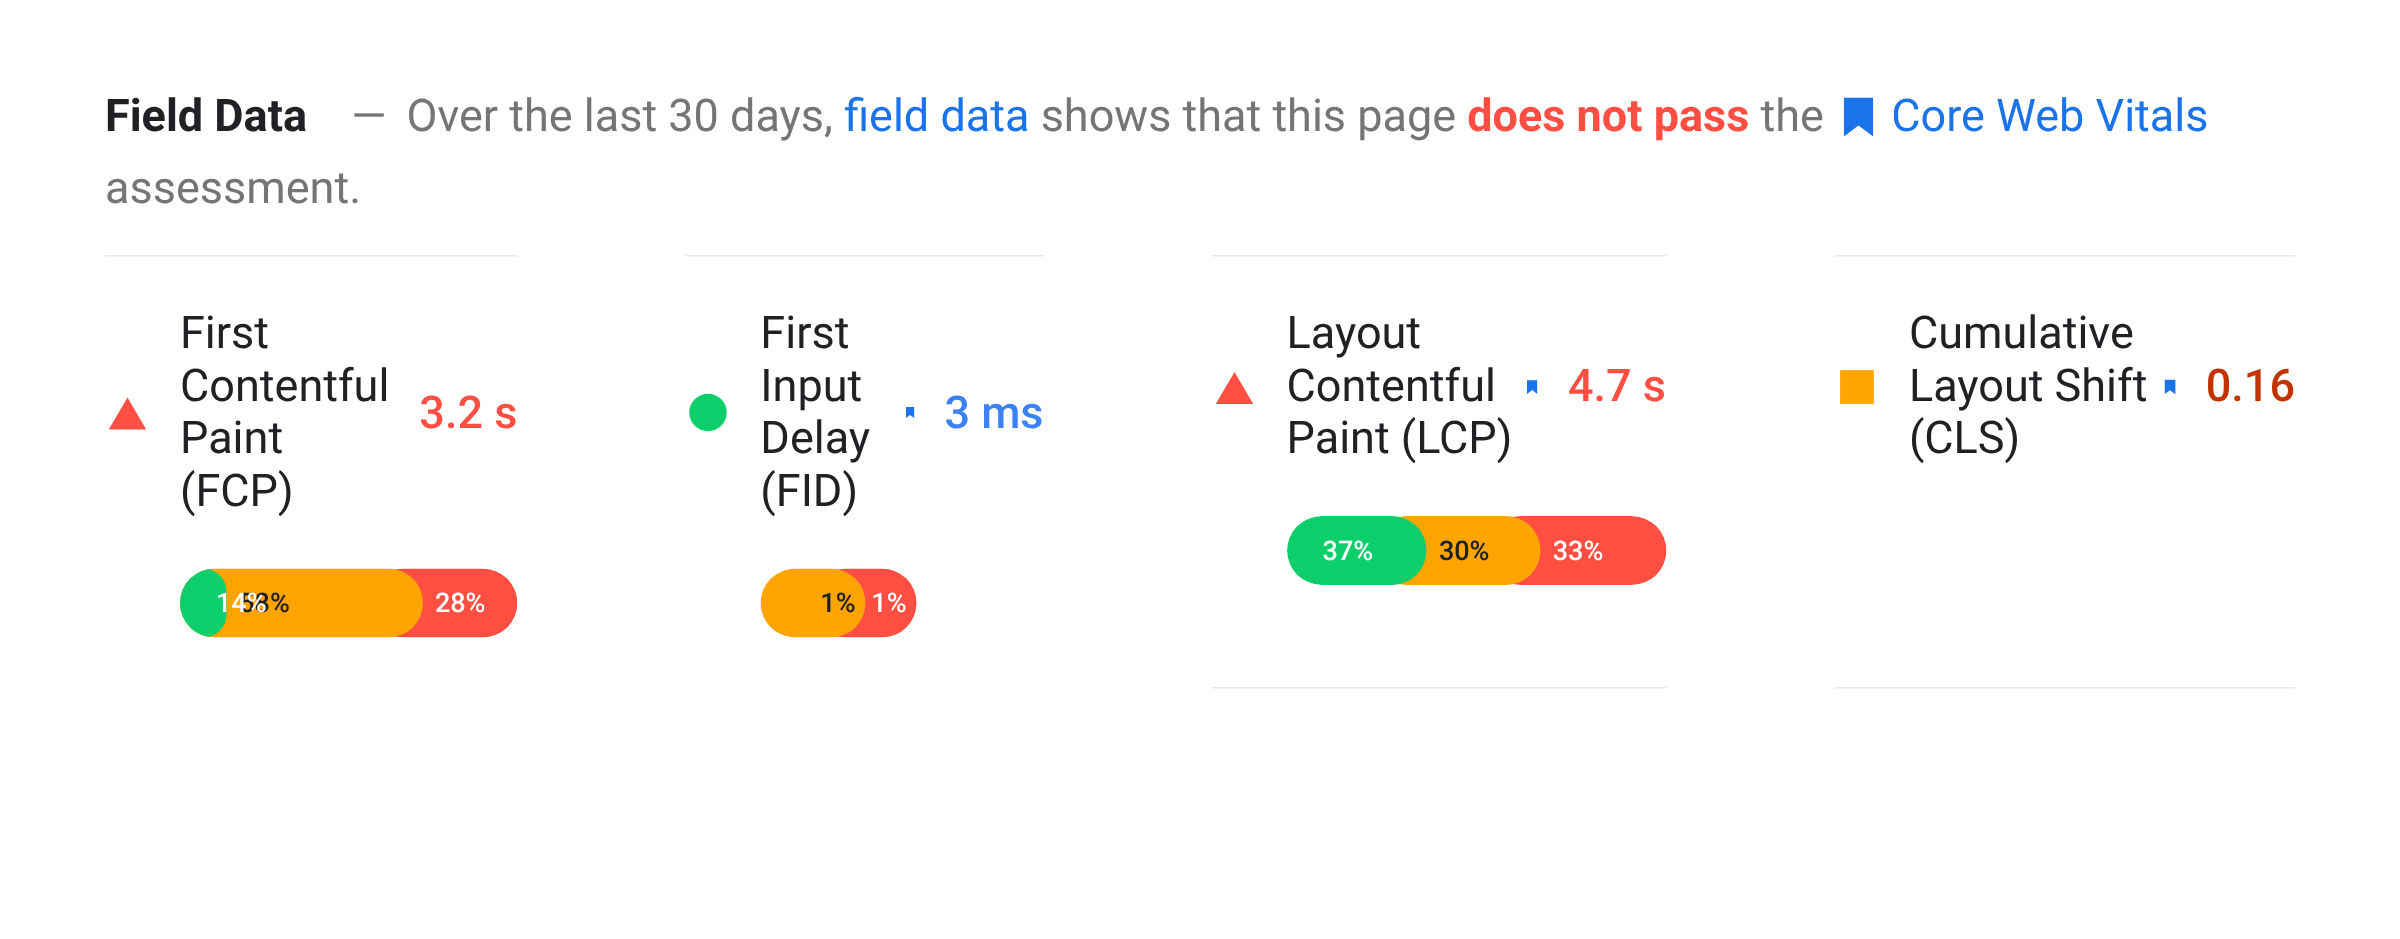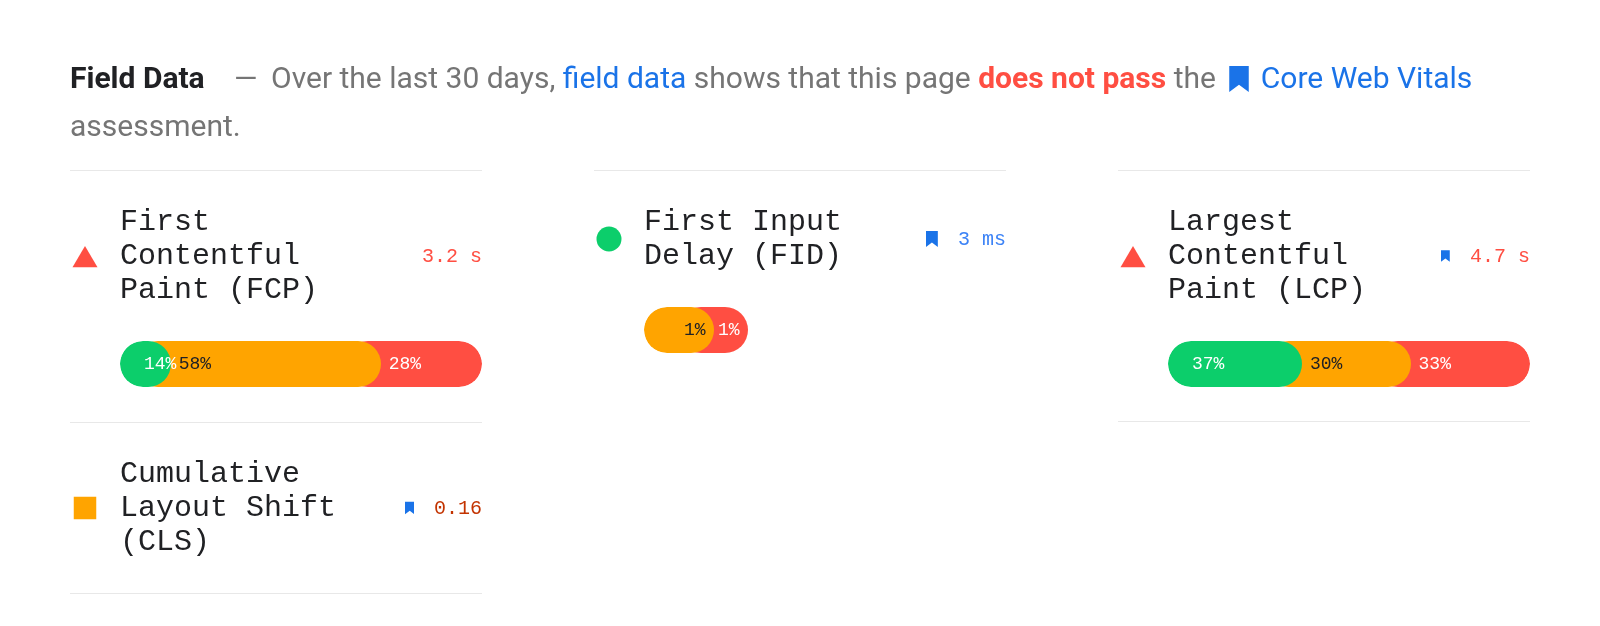--- a/index.html
+++ b/index.html
@@ -42,24 +42,23 @@
   .bookmark-inline {
     display: inline-block;
     width: 20px; height: 26px;
     vertical-align: -4px;
     margin: 0 4px 0 6px;
   }
   .bookmark-inline svg { display: block; width: 100%; height: 100%; }
 
   .grid {
     display: grid;
-    grid-template-columns: 1fr 1fr 1fr;
+    grid-template-columns: 1fr 1fr 1fr 1fr;
     column-gap: 112px;
     margin-top: 20px;
-    font-family: Liberation Mono, monospace;
   }
   .metric {
     border-top: 1px solid var(--divider);
     padding: 34px 0 34px 0;
   }
   .metric:nth-child(3), .metric:nth-child(4) { border-bottom: 1px solid var(--divider); }
 
   .metric-header {
     display: flex;
     align-items: center;
@@ -75,21 +74,21 @@
   .metric-name {
     font-size: 30px;
     color: var(--text-dark);
     flex: 1 1 auto;
     display: flex; align-items: center; gap: 10px;
   }
   .mini-bookmark { width: 18px; height: 24px; display: inline-block; }
   .mini-bookmark svg { display: block; width: 100%; height: 100%; }
 
   .metric-value {
-    font-size: 20px;
+    font-size: 30px;
     font-weight: 500;
     white-space: nowrap;
   }
   .val-red   { color: var(--red); }
   .val-green { color: #3b82f6; }
   .val-amber { color: var(--orange-text); }
 
   .bar {
     margin-top: 34px;
     margin-left: 50px;
@@ -189,21 +188,21 @@
         </div>
       </div>
       <div class="metric">
         <div class="metric-header">
           <span class="status-icon">
             <svg viewBox="0 0 24 24">
               <path d="M12 4 L22 21 H2 Z" fill="#ff4e42"></path>
             </svg>
           </span>
           <span class="metric-name">
-            <span>Largest Contentful Paint (LCP)</span>
+            <span>Layout Contentful Paint (LCP)</span>
             <span class="mini-bookmark">
               <svg viewBox="0 0 24 32">
                 <path d="M0 0h24v32l-12-9-12 9z" fill="#1a73e8"></path>
               </svg>
             </span>
           </span>
           <span class="metric-value val-red">4.7 s</span>
         </div>
         <div class="bar">
           <div class="seg seg-green" style="width: calc(37% + 0px);">

